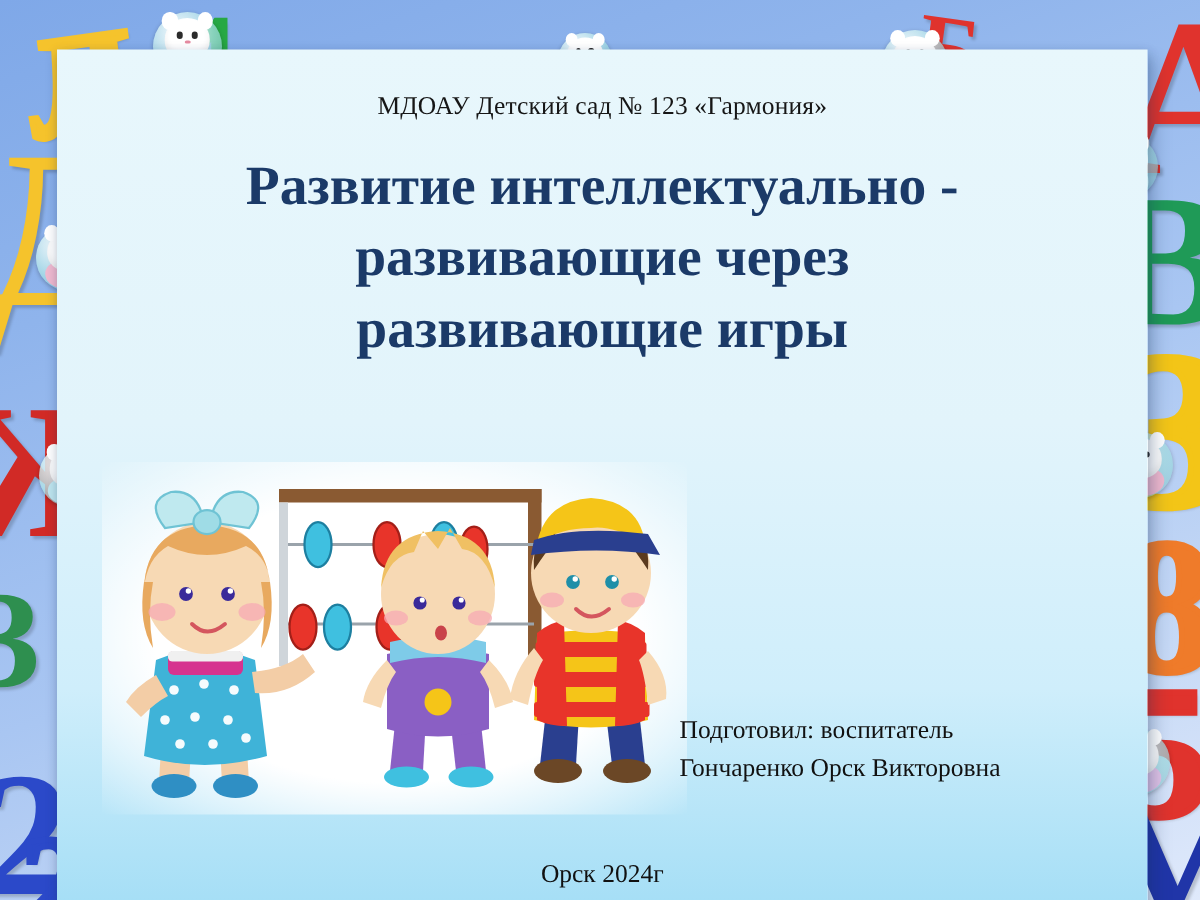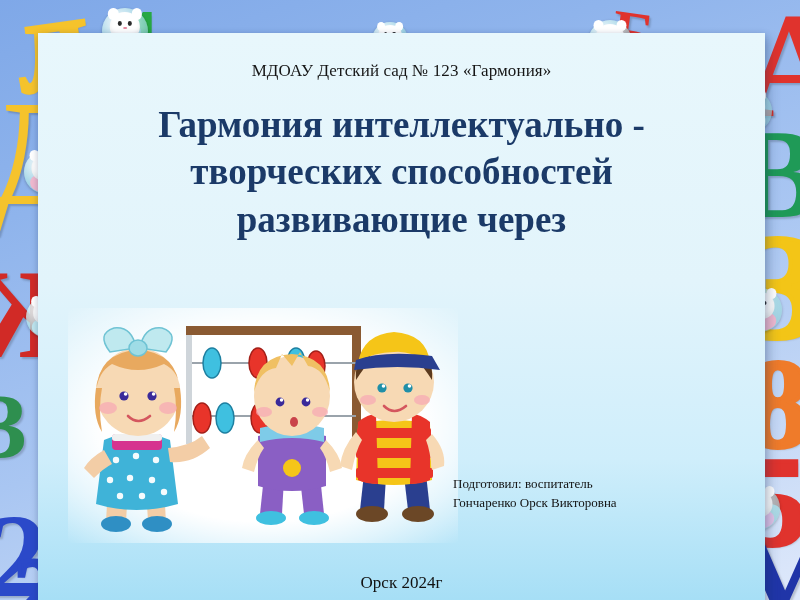--- a/index.html
+++ b/index.html
@@ -132,21 +132,21 @@
     color: #1b3a68;
   }
   #main-title .tl { display: block; white-space: nowrap; }
 
   #author-block {
     position: absolute;
     right: 22px;
     top: 442px;
     width: 290px;
     text-align: left;
-    font-size: 13px;
+    font-size: 17px;
     line-height: 1.45;
     color: #111111;
   }
   #author-block span { display: block; }
 
   #city-line {
     position: absolute;
     left: 0;
     right: 0;
     top: 540px;
@@ -303,23 +303,23 @@
           <div class="nose"></div>
         </div>
       </div>
     </div>
 
   <div id="panel">
 
     <div id="org-line">МДОАУ Детский сад № 123 «Гармония»</div>
 
     <div id="main-title">
-      <span class="tl">Гармония интеллектуально -</span>
-      <span class="tl">творческих способностей</span>
+      <span class="tl">Развитие интеллектуально -</span>
       <span class="tl">развивающие через</span>
+      <span class="tl">развивающие игры</span>
     </div>
 
     <div id="illustration">
       <div class="ill-bg"></div>
       <svg viewBox="0 0 390 235" width="390" height="235">
 
         <g>
           <rect x="118" y="18" width="175" height="118" fill="#ffffff"></rect>
           <rect x="118" y="18" width="175" height="9" fill="#8a5a32"></rect>
           <rect x="284" y="18" width="9" height="118" fill="#8a5a32"></rect>

